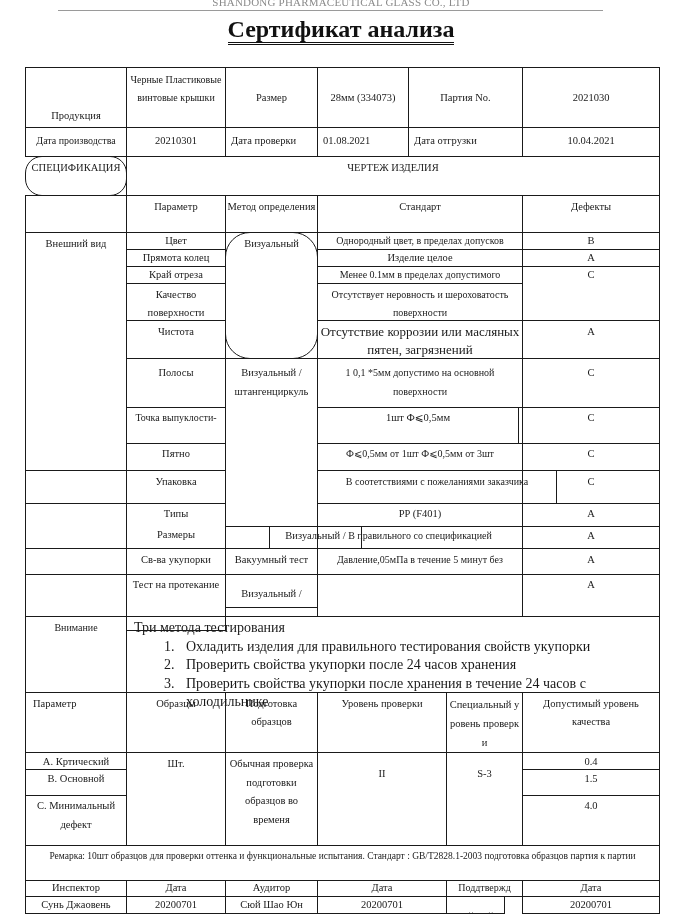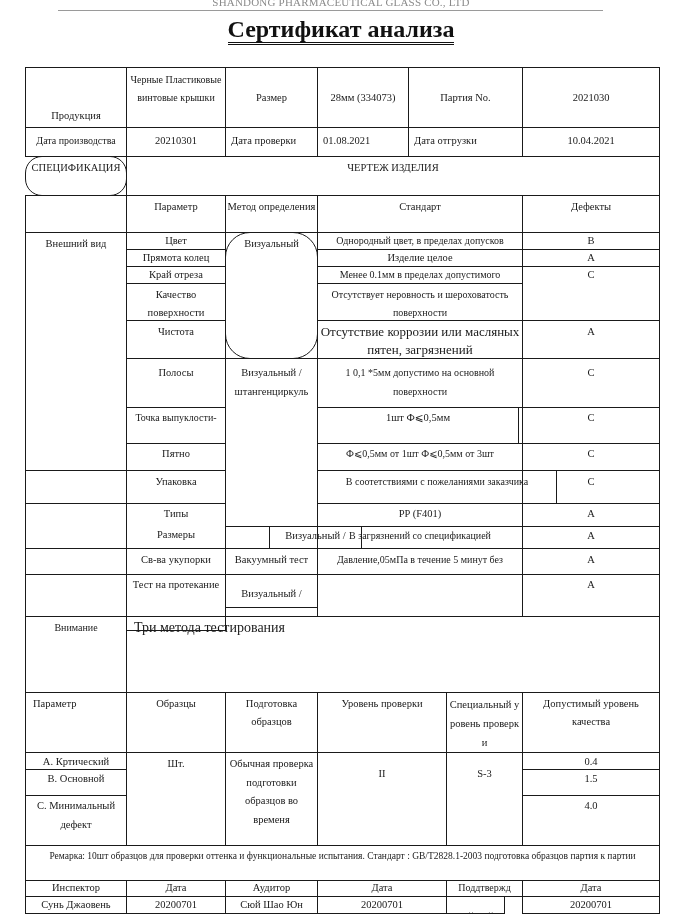--- a/index.html
+++ b/index.html
@@ -89,38 +89,43 @@
 <div class="c" style="left:317px;top:470px;width:240px;height:34px;font-size:10px;line-height:17px;">В соотетствиями с пожеланиями заказчика</div>
 <div class="c" style="left:522px;top:470px;width:138px;height:34px;">C</div>
 
 <div class="c" style="left:25px;top:503px;width:102px;height:46px;"></div>
 <div class="c" style="left:126px;top:503px;width:100px;height:24px;border-bottom:none;padding-top:1px;">Типы</div>
 <div class="c" style="left:317px;top:503px;width:206px;height:24px;padding-top:1px;">PP (F401)</div>
 <div class="c" style="left:522px;top:503px;width:138px;height:24px;padding-top:1px;">A</div>
 
 <div class="c" style="left:126px;top:526px;width:100px;height:23px;border-top:none;padding-top:0;">Размеры</div>
 <div class="c" style="left:225px;top:526px;width:93px;height:23px;padding-top:0;margin-left:44px;">Визуальный /</div>
-<div class="c" style="left:317px;top:526px;width:206px;height:23px;padding-top:0;font-size:10px;">В загрязнений со спецификацией</div>
+<div class="c" style="left:317px;top:526px;width:206px;height:23px;padding-top:0;font-size:10px;">В правильного со спецификацией</div>
 <div class="c" style="left:522px;top:526px;width:138px;height:23px;padding-top:0;">A</div>
 
 <div class="c" style="left:25px;top:548px;width:102px;height:27px;"></div>
 <div class="c" style="left:126px;top:548px;width:100px;height:27px;padding-top:2px;">Св-ва укупорки</div>
 <div class="c" style="left:225px;top:548px;width:93px;height:27px;padding-top:2px;">Вакуумный тест</div>
 <div class="c" style="left:317px;top:548px;width:206px;height:27px;padding-top:2px;font-size:10px;white-space:nowrap;">Давление,05мПа в течение 5 минут без</div>
 <div class="c" style="left:522px;top:548px;width:138px;height:27px;padding-top:2px;">A</div>
 
 <div class="c" style="left:25px;top:574px;width:102px;height:43px;"></div>
 <div class="c" style="left:126px;top:574px;width:100px;height:57px;padding-top:1px;">Тест на протекание</div>
 <div class="c" style="left:225px;top:574px;width:93px;height:34px;padding-top:10px;">Визуальный / физический</div>
 <div class="c" style="left:317px;top:574px;width:206px;height:43px;"></div>
 <div class="c" style="left:522px;top:574px;width:138px;height:43px;padding-top:1px;">A</div>
 
 <div class="c" style="left:25px;top:616px;width:102px;height:77px;font-size:10px;">Внимание</div>
 <div class="notes" style="left:126px;top:616px;width:534px;height:77px;">
   <div>Три метода тестирования</div>
+  <ol>
+    <li>Охладить изделия для правильного тестирования свойств укупорки</li>
+    <li>Проверить свойства укупорки после 24 часов хранения</li>
+    <li>Проверить свойства укупорки после хранения в течение 24 часов с холодильнике</li>
+  </ol>
 </div>
 
 <div class="c l" style="left:25px;top:692px;width:102px;height:61px;padding-left:7px;">Параметр</div>
 <div class="c" style="left:126px;top:692px;width:100px;height:61px;">Образцы</div>
 <div class="c" style="left:225px;top:692px;width:93px;height:61px;line-height:18px;">Подготовка образцов</div>
 <div class="c" style="left:317px;top:692px;width:130px;height:61px;">Уровень проверки</div>
 <div class="c" style="left:446px;top:692px;width:77px;height:61px;padding:2px 2px 0 2px;word-break:break-all;line-height:19px;">Специальный уровень проверки</div>
 <div class="c" style="left:522px;top:692px;width:138px;height:61px;padding:2px 10px 0 10px;">Допустимый уровень качества</div>
 
 <div class="c" style="left:25px;top:752px;width:102px;height:18px;line-height:15px;padding-top:1px;">A. Кртический</div>

